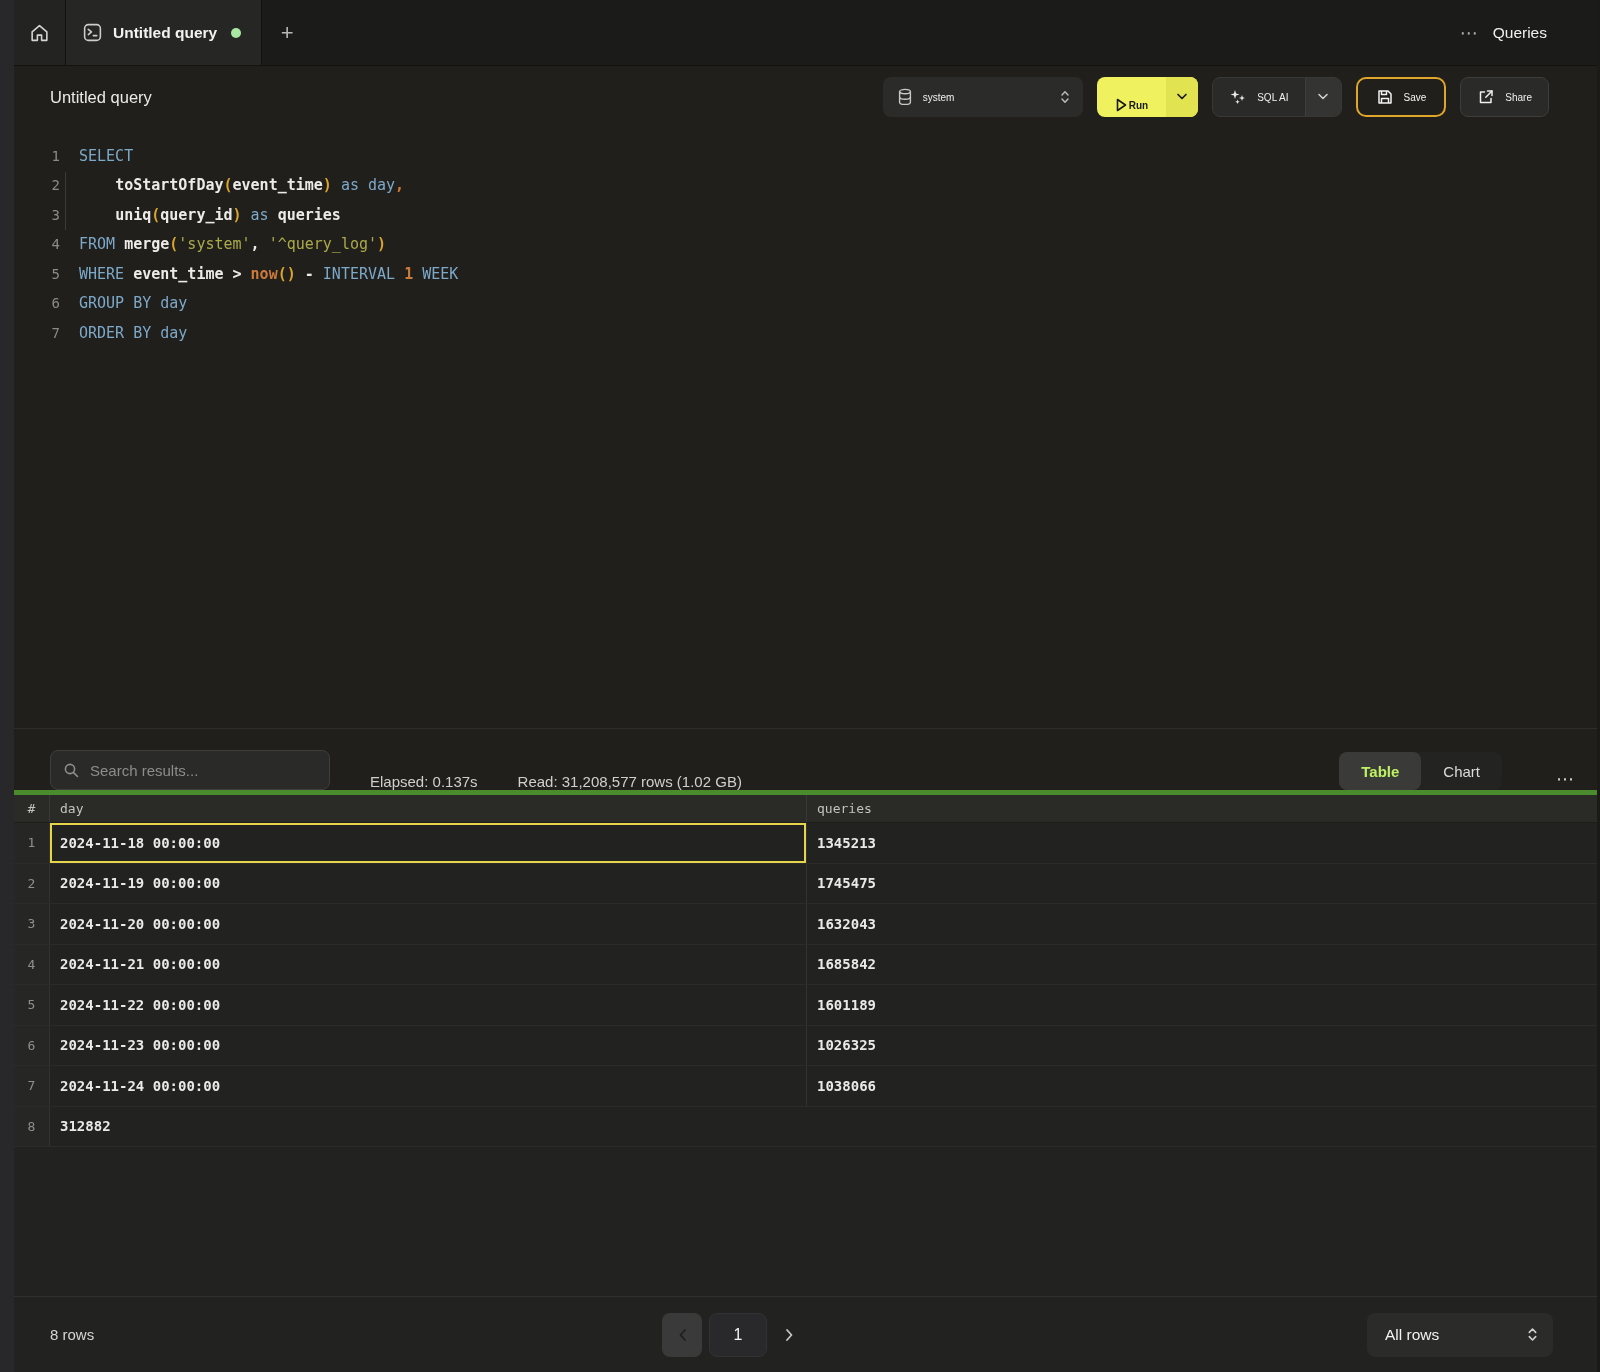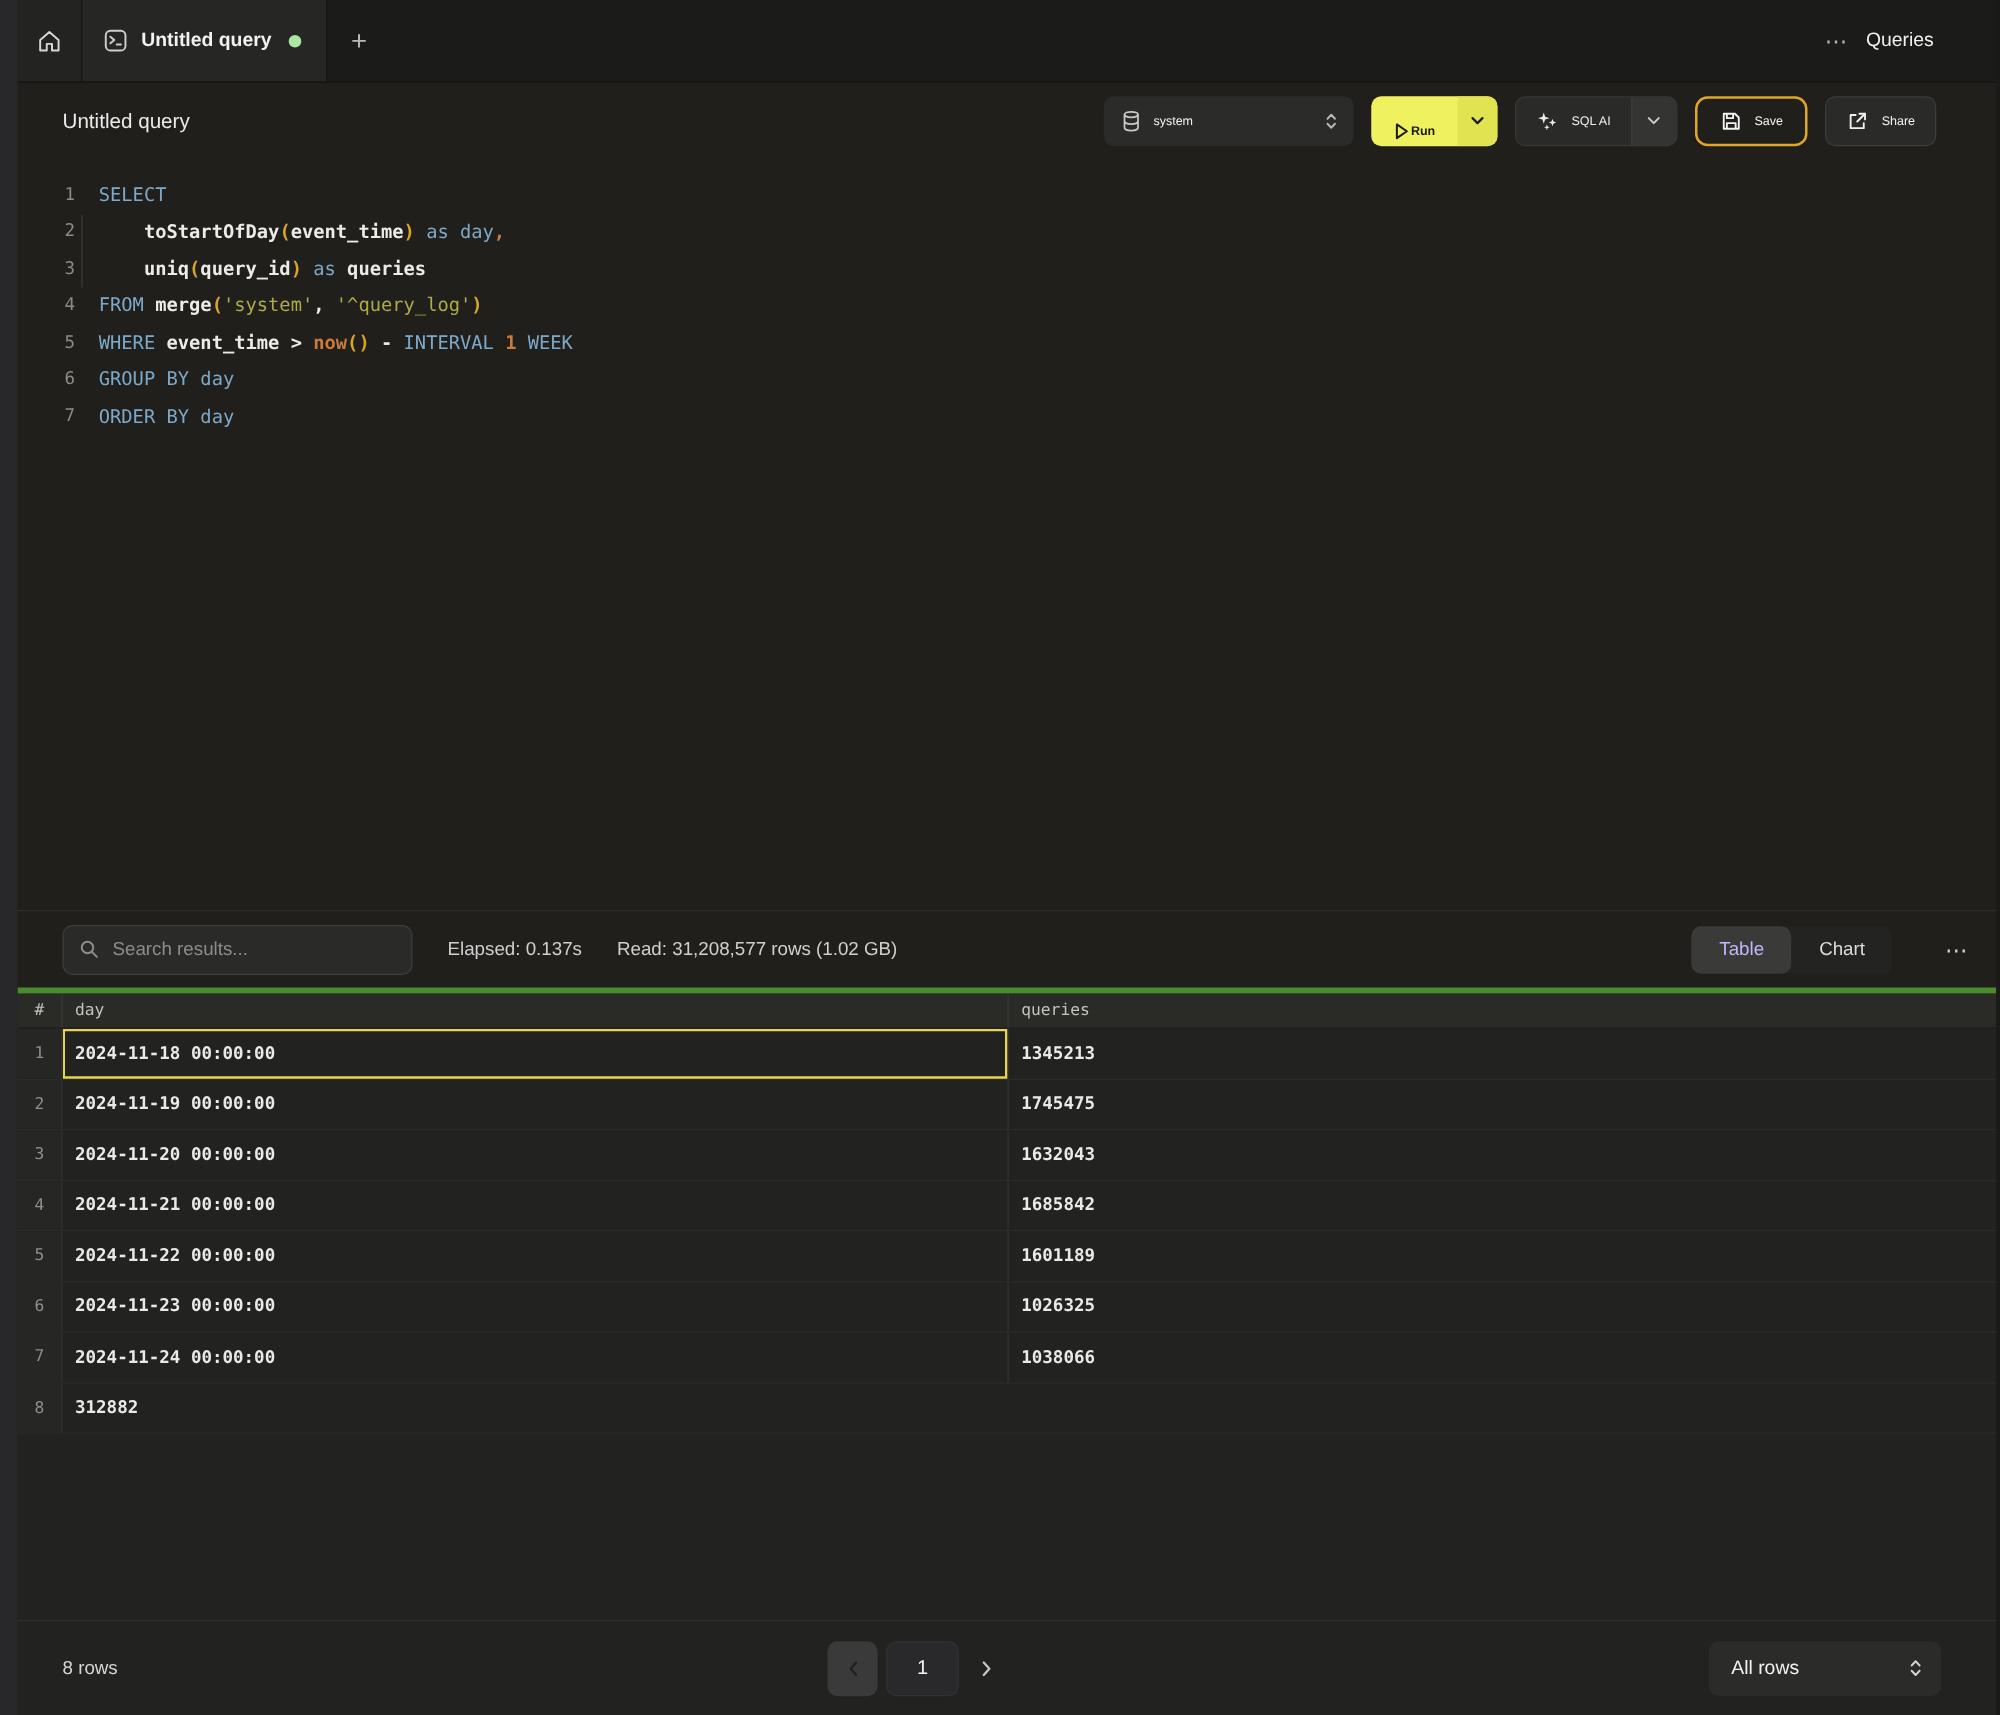--- a/index.html
+++ b/index.html
@@ -46,28 +46,28 @@
   .ln { width:46px; text-align:right; color:#8b8b89; font-size:14px; flex:0 0 auto; }
   .code { margin-left:19px; }
   .tok-kw { color:#7da9c9; }
   .tok-fn, .tok-id, .tok-op { color:#edebe7; font-weight:700; }
   .tok-p  { color:#d9a42b; font-weight:700; }
   .tok-s  { color:#abab4a; }
   .tok-o  { color:#cc7a3c; font-weight:700; }
   .indent-guide { position:absolute; left:51px; top:44px; width:1px; height:58px; background:#3a3a38; }
 
   
-  .results-toolbar { flex:0 0 auto; height:62px; border-top:1px solid #2d2d2b; display:flex; align-items:center; padding:0 22px 0 36px; gap:28px; }
+  .results-toolbar { flex:0 0 auto; height:62px; border-top:1px solid #2d2d2b; display:flex; align-items:flex-end; padding:0 22px 0 36px; gap:40px; }
   .search-box { width:280px; height:40px; background:#2a2a28; border:1px solid #3e3e3c; border-radius:8px; display:flex; align-items:center; gap:10px; padding:0 12px; }
   .search-box input { background:transparent; border:none; outline:none; color:#e6e6e4; font-size:15px; width:100%; font-family:"Liberation Sans", sans-serif; }
   .search-box input::placeholder { color:#8d8d8b; }
   .stat-text { font-size:15px; color:#cfcfcd; }
   .view-toggle { margin-left:auto; display:flex; background:#232321; border-radius:8px; height:38px; }
   .seg { display:flex; align-items:center; justify-content:center; padding:0 22px; font-size:15px; border-radius:8px; cursor:pointer; color:#dcdcda; }
-  .seg.active { background:#3a3a38; color:#c4b5fd; font-weight:400; }
+  .seg.active { background:#3a3a38; color:#bef264; font-weight:700; }
   .results-menu { margin-left:14px; color:#cfcfcd; font-size:18px; letter-spacing:1px; cursor:pointer; }
 
   
   .progress-bar { flex:0 0 auto; height:5px; }
   .results-area { flex:1; display:flex; flex-direction:column; background:#222220; font-family:"DejaVu Sans Mono", monospace; }
   .thead { flex:0 0 auto; height:28px; background:#2a2a27; display:flex; align-items:stretch; font-size:13px; color:#c2c2c0; border-bottom:1px solid #1d1d1b; }
   .th-num { width:36px; display:flex; align-items:center; justify-content:center; border-right:1px solid #39393b; }
   .th-day { width:757px; display:flex; align-items:center; padding-left:10px; border-right:1px solid #39393b; }
   .th-q { flex:1; display:flex; align-items:center; padding-left:10px; }
   .trow { display:flex; height:40.5px; border-bottom:1px solid #2b2b29; cursor:default; }

